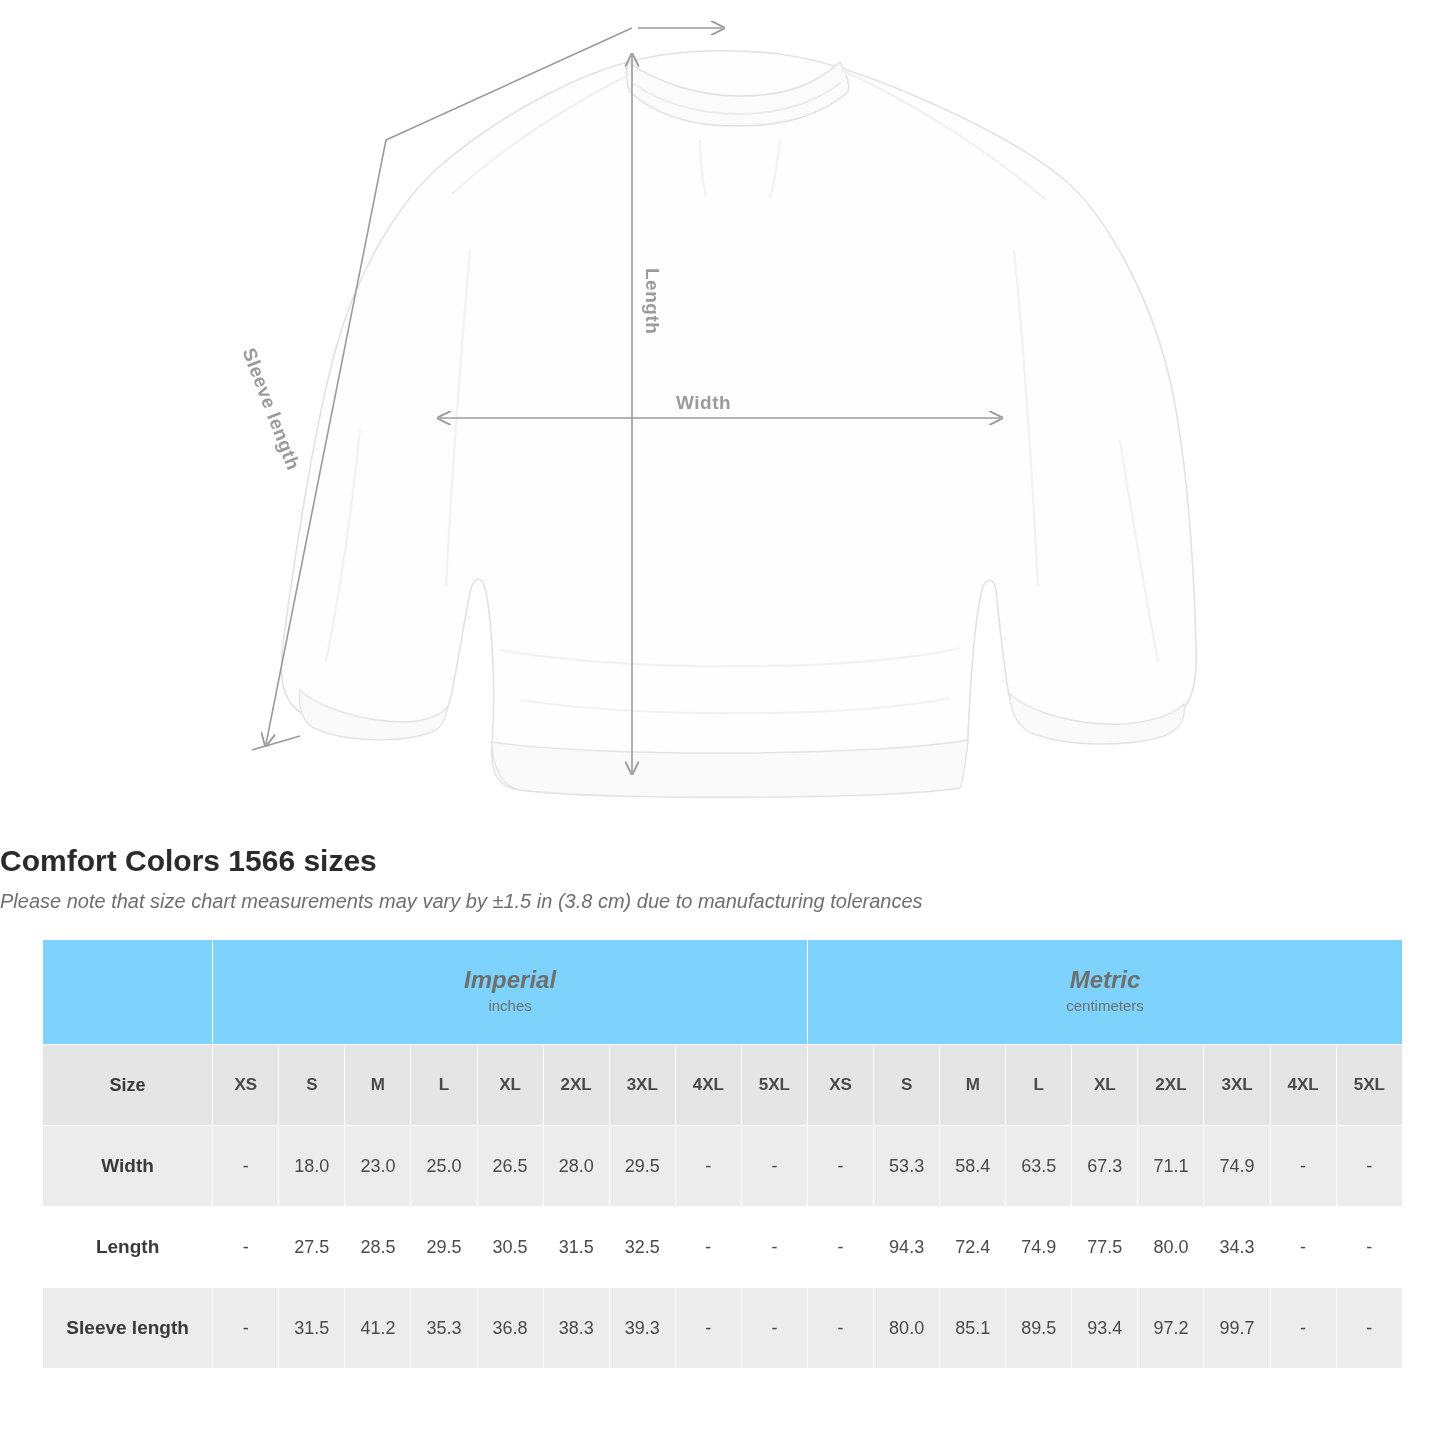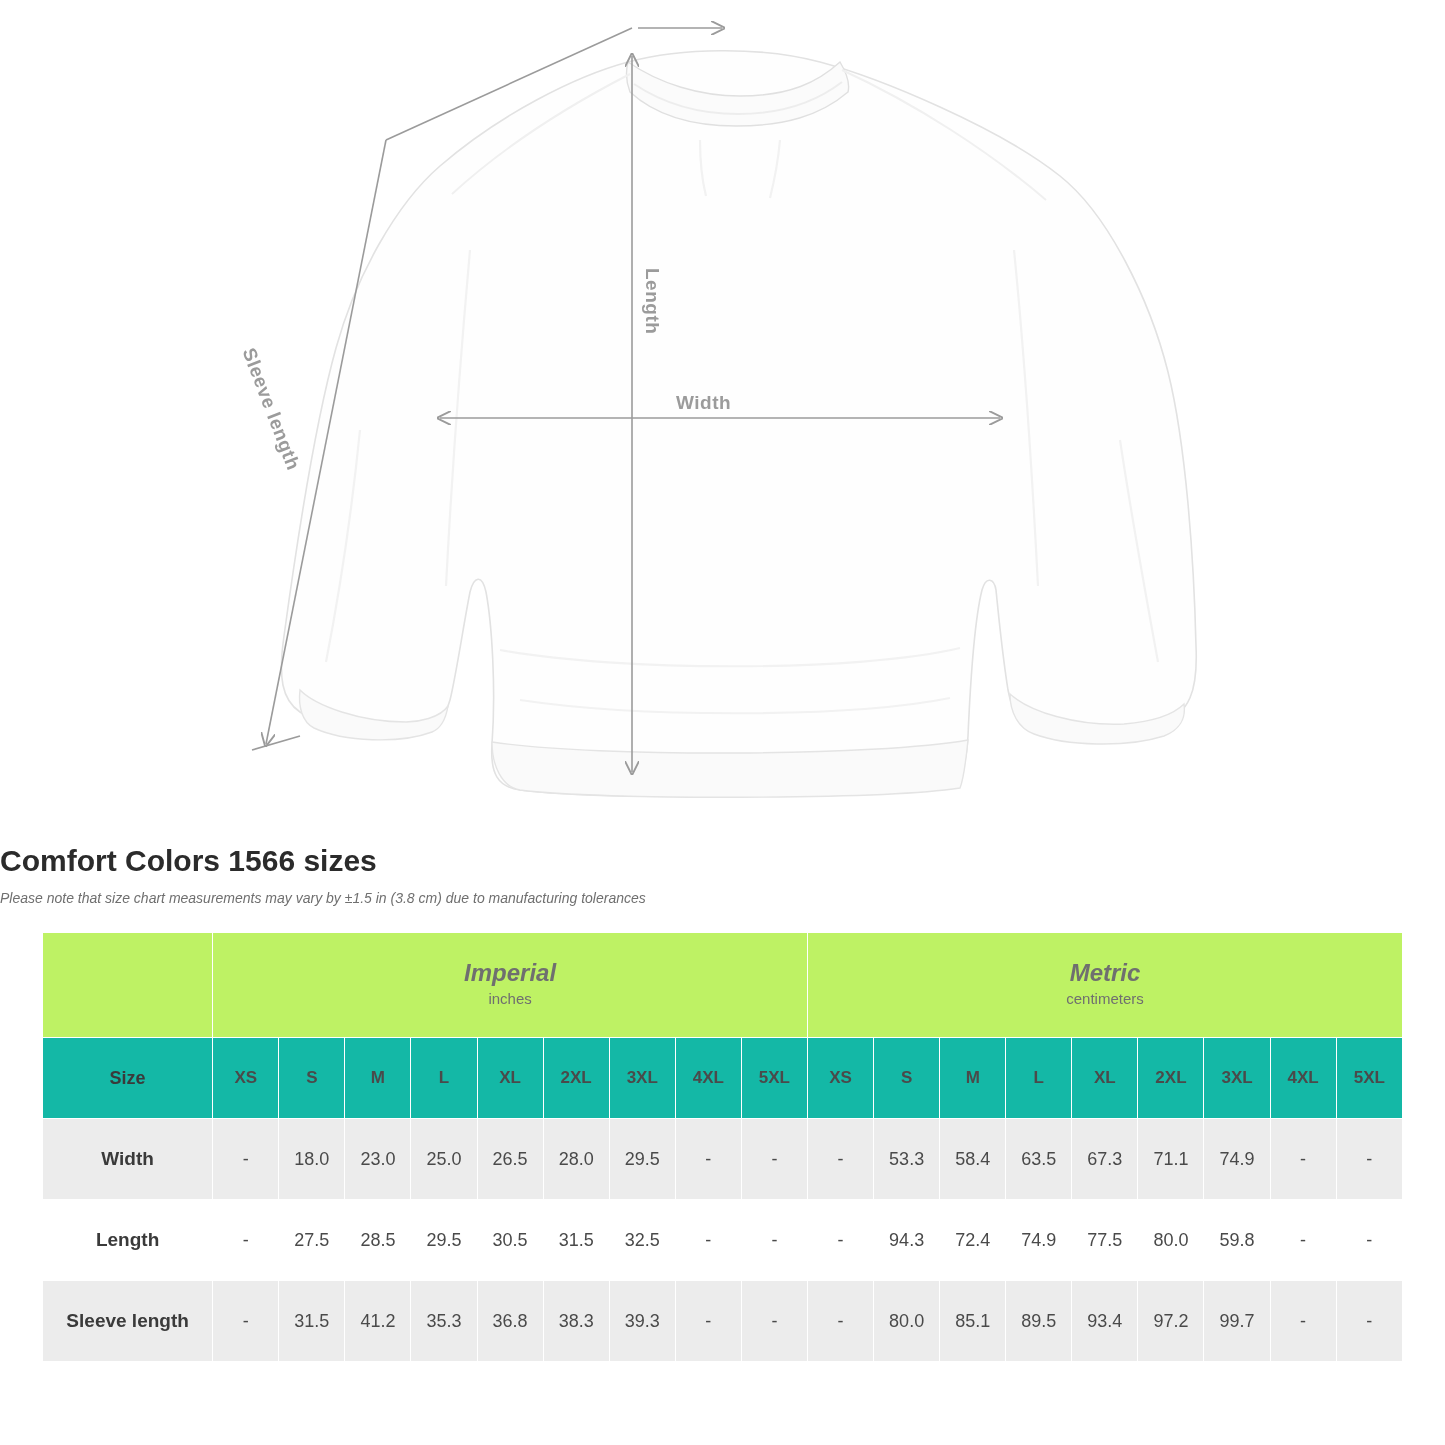--- a/index.html
+++ b/index.html
@@ -56,21 +56,21 @@
   #heading-block {
     margin-top: 14px;
   }
   #chart-title {
     font-size: 30px;
     font-weight: bold;
     color: #2b2b2b;
     margin: 0 0 12px 0;
   }
   #chart-note {
-    font-size: 14px;
+    font-size: 20px;
     font-style: italic;
     color: #6f6f6f;
     margin: 0;
   }
 
   
   #size-table-wrap {
     margin: 26px 42px 0 42px;
   }
   table#size-table {
@@ -78,39 +78,39 @@
     border-collapse: collapse;
     table-layout: fixed;
   }
   table#size-table td, table#size-table th {
     border: 1px solid #ffffff;
     text-align: center;
     vertical-align: middle;
   }
   
   .unit-cell {
-    background: #bef264;
+    background: #7dd3fc;
     height: 104px;
     padding: 0;
   }
   .unit-title {
     font-size: 24px;
     font-weight: bold;
     font-style: italic;
     color: #6f6f6f;
     line-height: 1.2;
   }
   .unit-sub {
     font-size: 15px;
     color: #6f6f6f;
     line-height: 1.6;
   }
   
   .hdr-row td {
-    background: #14b8a6;
+    background: #e5e5e5;
     height: 78px;
     font-size: 17px;
     font-weight: bold;
     color: #4a4a4a;
   }
   .hdr-row td.rowlabel {
     font-size: 18px;
   }
   
   .data-row td {
@@ -319,21 +319,21 @@
         <td>31.5</td>
         <td>32.5</td>
         <td>-</td>
         <td>-</td>
         <td>-</td>
         <td>94.3</td>
         <td>72.4</td>
         <td>74.9</td>
         <td>77.5</td>
         <td>80.0</td>
-        <td>59.8</td>
+        <td>34.3</td>
         <td>-</td>
         <td>-</td>
       </tr>
 
       <tr class="data-row shade">
         <td class="rowlabel">Sleeve length</td>
         <td>-</td>
         <td>31.5</td>
         <td>41.2</td>
         <td>35.3</td>

